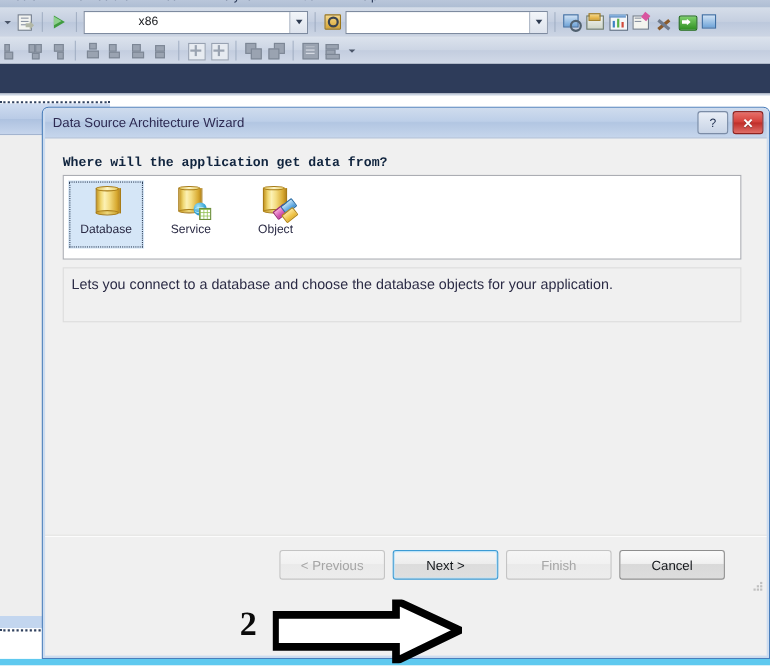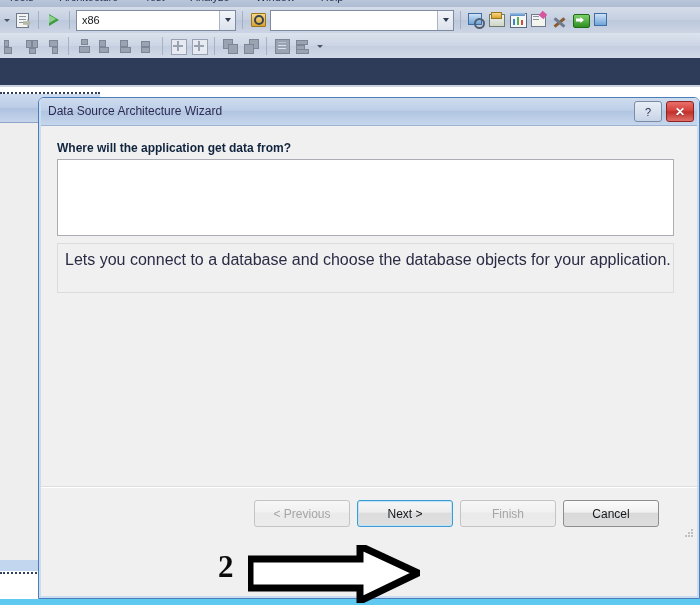--- a/index.html
+++ b/index.html
@@ -140,21 +140,21 @@
      border:3px solid #b9bdc2;border-top:none;border-left:none;border-radius:0 0 12px 12px;}
   .plug{position:absolute;left:13px;top:38px;width:14px;height:9px;background:linear-gradient(to bottom,#e7e9ec,#b6bbc1);
      border:1px solid #8e939a;border-radius:2px;}
   .plug:before,.plug:after{content:"";position:absolute;top:-4px;width:2px;height:4px;background:#9aa0a7;}
   .plug:before{left:3px;}
   .plug:after{right:3px;}
 
   
   .dlg-content{position:relative;height:calc(100% - 27px - 57px);background:#f0f0f0;}
 
-  .prompt{position:absolute;left:18px;top:15px;font-size:12px;font-weight:bold;color:#10243e;}
+  .prompt{position:absolute;left:18px;top:15px;font-size:12px;font-weight:bold;color:#10243e;font-family:Liberation Mono, monospace;}
 
   .sources-box{
     position:absolute;left:18px;top:33px;width:615px;height:75px;
     background:#ffffff;border:1px solid #abadb3;
   }
   .sources-row{position:absolute;left:4px;top:4px;display:flex;gap:8px;}
   .src-item{
     width:69px;height:62px;position:relative;
     display:flex;flex-direction:column;align-items:center;justify-content:flex-start;
     padding-top:4px;box-sizing:border-box;
@@ -188,21 +188,21 @@
   .sp2{left:8px;background:linear-gradient(to bottom,#8fd46a,#3e8c24);}
   .sp2:before{background:#57ab33;}
   .sp3{left:16px;background:linear-gradient(to bottom,#f08a7a,#c2321f);}
   .sp3:before{background:#d4422c;}
 
   
   .desc-box{
     position:absolute;left:18px;top:117px;width:615px;height:48px;
     background:#f0f0f0;border:1px solid #dcdcdc;
   }
-  .desc-text{position:absolute;left:7px;top:7px;font-size:16px;color:#2b2b45;}
+  .desc-text{position:absolute;left:7px;top:7px;font-size:13px;color:#2b2b45;}
 
   .dlg-sep{position:absolute;left:0;bottom:54px;width:100%;height:1px;background:#ffffff;border-top:1px solid #dededd;}
 
   
   .dlg-footer{position:absolute;left:0;bottom:0;width:100%;height:54px;}
   .btn{
     position:absolute;top:12px;width:94px;height:25px;
     border:1px solid #9a9a9a;border-radius:3px;
     background:linear-gradient(to bottom,#f6f6f6 0%,#ededed 45%,#dcdcdc 48%,#dfdfdf 100%);
     font-size:12px;color:#15181c;
@@ -259,21 +259,21 @@
       <div class="tb-icon">
         <span class="g-doc"></span>
           <span class="g-arrow-s"></span>
       </div>
       <div class="tb-sep"></div>
       <div class="tb-icon">
         <span class="play"></span>
           <span class="play-lt"></span>
       </div>
       <div class="tb-sep"></div>
-      <div class="tb-combo" style="width:158px;">
+      <div class="tb-combo" style="width:158px;padding-left:44px;">
         <span class="cv">x86</span>
         <span class="carrow"></span>
       </div>
       <div class="tb-sep"></div>
       <div class="tb-icon">
         <span style="position:absolute;left:2px;top:2px;width:13px;height:12px;background:linear-gradient(to bottom,#f6d98a,#d7a534);border:1px solid #9b7518;border-radius:1px;"></span>
         <span style="position:absolute;left:5px;top:4px;width:6px;height:6px;border:2px solid #3a4350;border-radius:50%;"></span>
       </div>
       <div class="tb-combo" style="width:182px;">
         <span class="cv" placeholder=""></span>
@@ -426,22 +426,61 @@
   </div>
 
 
   <div class="dlg-content">
 
     <span class="prompt">Where will the application get data from?</span>
 
     <div class="sources-box">
       <div class="sources-row">
 
-
-
+        <div class="src-item selected">
+          <span class="src-ico">
+            <span class="cyl" style="left:7px;top:1px;width:21px;height:27px;">
+              <span class="body"></span>
+                <span class="top"></span>
+                <span class="bot"></span>
+            </span>
+          </span>
+          <span class="src-label">Database</span>
+        </div>
+
+        <div class="src-item">
+          <span class="src-ico">
+            <span class="cyl" style="left:5px;top:1px;width:20px;height:25px;">
+              <span class="body"></span>
+                <span class="top"></span>
+                <span class="bot"></span>
+            </span>
+            <span class="svc-globe">
+                <span class="gl"></span>
+                <span class="grid"></span>
+              </span>
+          </span>
+          <span class="src-label">Service</span>
+        </div>
+
+        <div class="src-item">
+          <span class="src-ico">
+            <span class="cyl" style="left:5px;top:1px;width:20px;height:25px;">
+              <span class="body"></span>
+                <span class="top"></span>
+                <span class="bot"></span>
+            </span>
+            <span class="obj-shapes">
+                <i class="ob1"></i>
+                <i class="ob2"></i>
+                <i class="ob3"></i>
+              </span>
+          </span>
+          <span class="src-label">Object</span>
+        </div>
 
 
       </div>
     </div>
 
     <div class="desc-box">
       <span class="desc-text">Lets you connect to a database and choose the database objects for your application.</span>
     </div>
 
     <div class="dlg-sep"></div>

